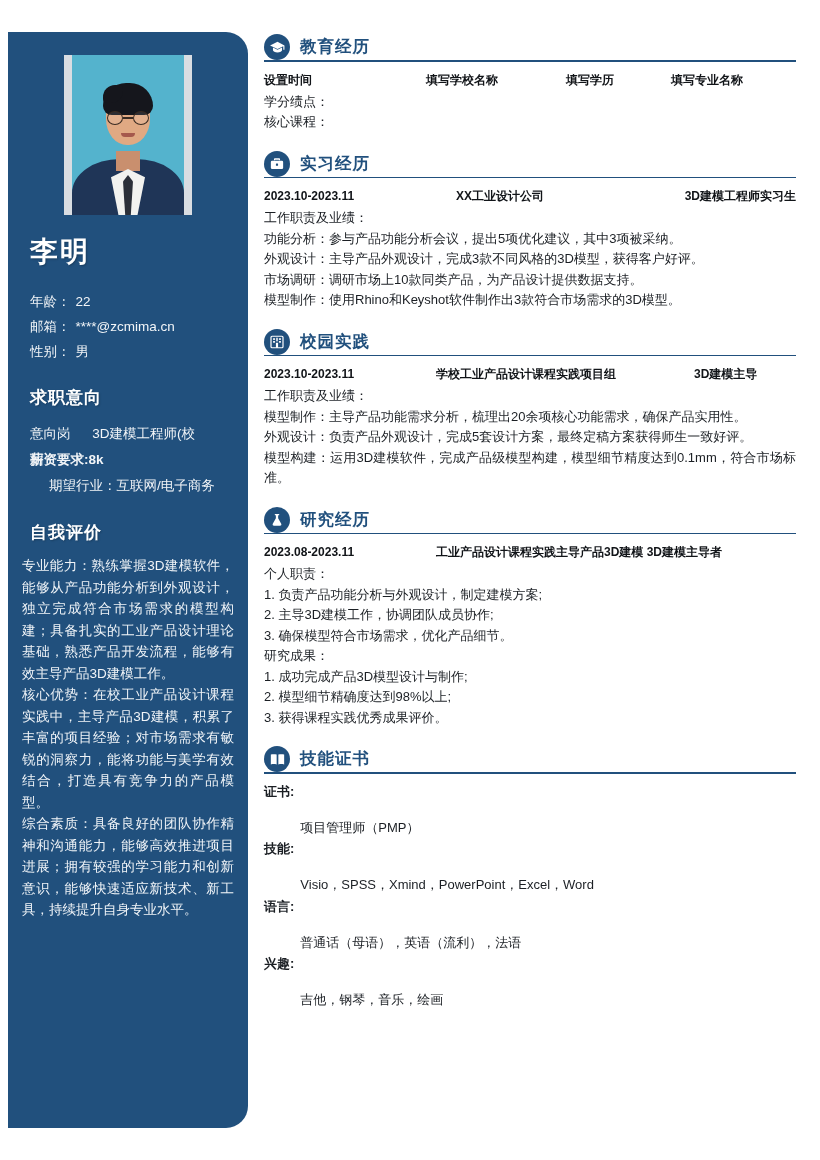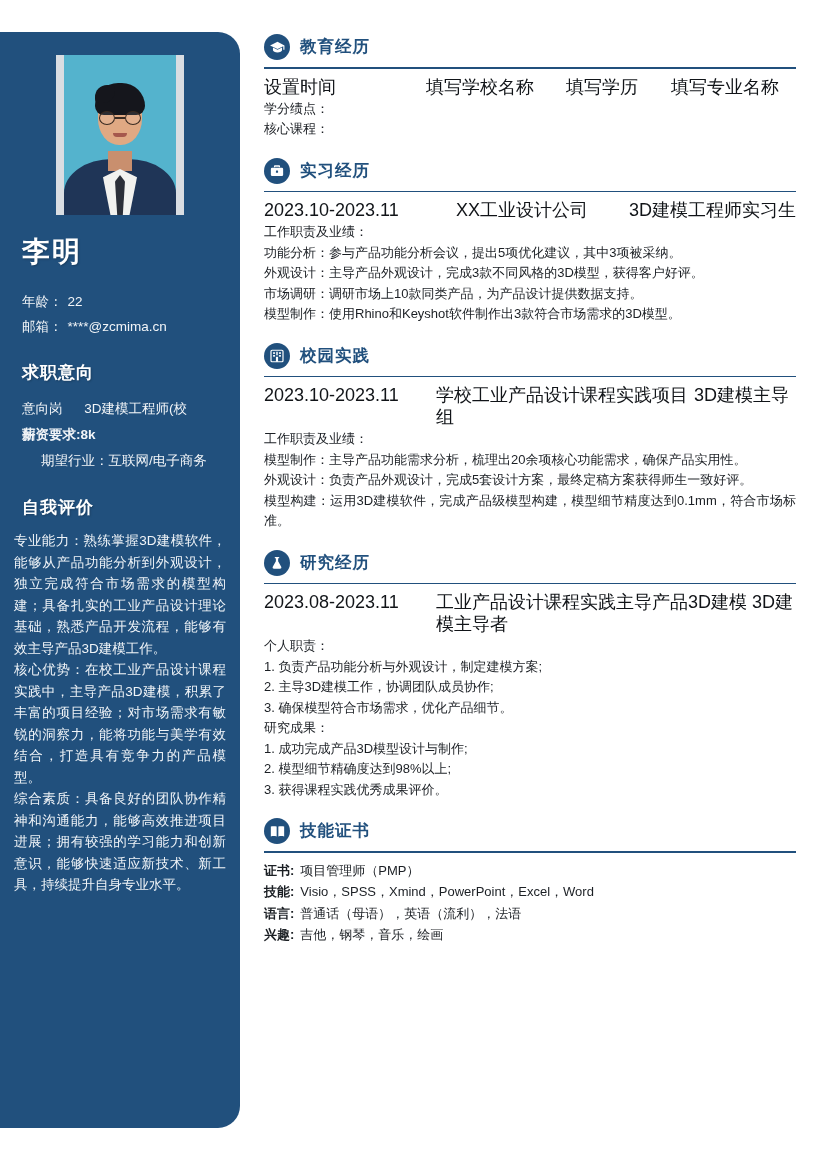--- a/index.html
+++ b/index.html
@@ -14,21 +14,21 @@
     position: relative;
     width: 820px;
     height: 1160px;
     background: #ffffff;
     overflow: hidden;
   }
 
   
   .sidebar {
     position: absolute;
-    left: 0;
+    left: 8px;
     top: 32px;
     width: 240px;
     height: 1096px;
     background: #21507d;
     border-top-right-radius: 22px;
     border-bottom-right-radius: 22px;
     color: #ffffff;
     padding: 0 14px;
   }
 
@@ -153,21 +153,20 @@
     position: absolute;
     left: 264px;
     top: 34px;
     width: 532px;
   }
   .section { margin-bottom: 4px; }
   .sec-head {
     display: flex;
     align-items: center;
     gap: 10px;
-    padding-bottom: 7px;
   }
   .sec-icon {
     width: 26px; height: 26px;
     border-radius: 50%;
     background: #21507d;
     display: flex; align-items: center; justify-content: center;
     flex: 0 0 26px;
   }
   .sec-icon svg { display: block; }
   .sec-title {
@@ -177,22 +176,22 @@
     letter-spacing: 1px;
   }
   .sec-rule {
     height: 1.6px;
     background: #21507d;
     margin-bottom: 7px;
   }
 
   .row-head {
     display: flex;
-    font-size: 18px;
-    font-weight: normal;
+    font-size: 12px;
+    font-weight: bold;
     color: #111418;
     line-height: 22px;
     margin-bottom: 1px;
   }
   .row-head .c-date  { width: 160px; flex: 0 0 160px; }
   .row-head .c-org   { flex: 1 1 auto; }
   .row-head .c-deg   { width: 105px; flex: 0 0 105px; }
   .row-head .c-major { width: 120px; flex: 0 0 120px; }
 
   .row-head.edu .c-date  { width: 162px; flex: 0 0 162px; }
@@ -215,21 +214,21 @@
   }
   .body-line.wrap { text-align: justify; }
 
   .kv-line {
     font-size: 13px;
     line-height: 21.5px;
     color: #1b1f24;
     display: flex;
   }
   .kv-line .k { font-weight: bold; flex: 0 0 auto; margin-right: 6px; }
-  .kv-line .v { flex: 1 1 auto; }
+  .kv-line .v { flex: 1 1 auto; margin-top: 36px; }
 
   .sec-gap { height: 14px; }
 </style>
 </head>
 <body>
 
 <div class="page">
 
   <aside class="sidebar">
 
@@ -254,20 +253,23 @@
 
     <div class="name">李明</div>
 
     <div class="contact-list">
       <div class="contact-row">
         <span class="lbl">年龄：</span><span class="val">22</span>
       </div>
       <div class="contact-row">
         <span class="lbl">邮箱：</span><span class="val">****@zcmima.cn</span>
       </div>
+      <div class="contact-row">
+        <span class="lbl">性别：</span><span class="val">男</span>
+      </div>
     </div>
 
     <div class="side-heading">求职意向</div>
     <div class="intent-list">
       <div class="intent-row">
         <span class="lbl">意向岗</span>
         <span class="val" style="margin-left:18px;">3D建模工程师(校</span>
       </div>
       <div class="intent-row salary">
         <span class="lbl" style="position:relative;">薪资要求:</span><span class="val">8k</span><span style="position:absolute;left:0;">招</span>

